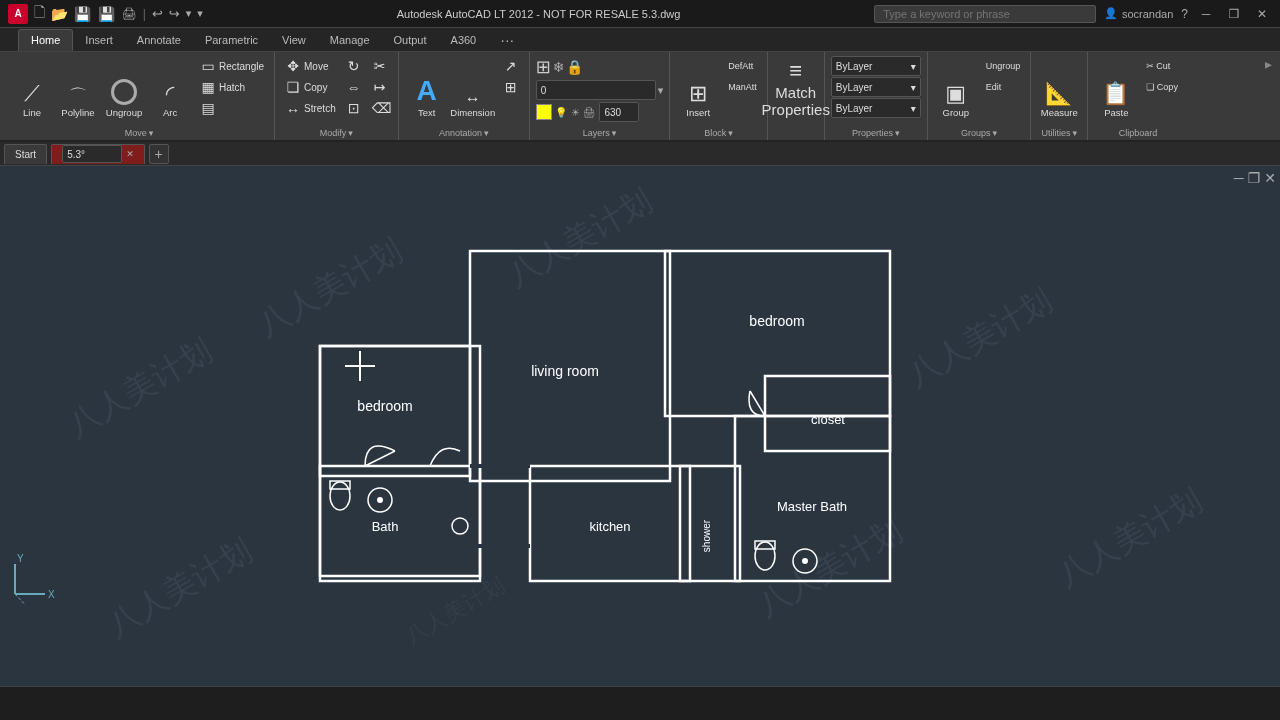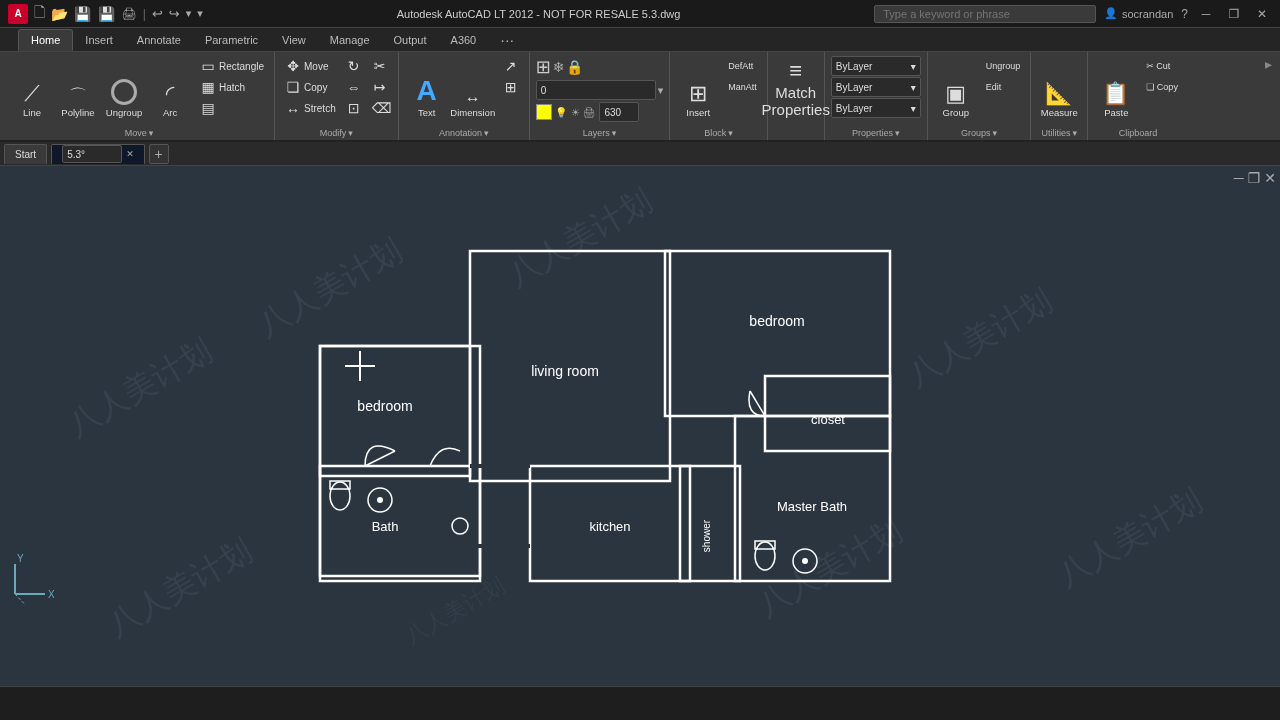--- a/index.html
+++ b/index.html
@@ -527,21 +527,21 @@
 
   <div style="margin-left:auto;display:flex;flex-direction:column;justify-content:flex-start;padding:4px;">
     <span style="color:#888;font-size:14px;cursor:pointer;">▸</span>
   </div>
 </div>
 
 <div id="tabs-bar">
   <div class="doc-tab">
     <span>Start</span>
   </div>
-  <div class="doc-tab" style="background:#0f172a;">
+  <div class="doc-tab" style="background:#7f1d1d;">
     <input class="degree-input" value="5.3°" style="">
     <span class="tab-close">✕</span>
   </div>
   <div class="new-tab-btn">+</div>
 </div>
 
 <div id="canvas-area">
 
   <div class="watermark" style="left:60px;top:200px;">八人美计划</div>
   <div class="watermark" style="left:250px;top:100px;">八人美计划</div>

